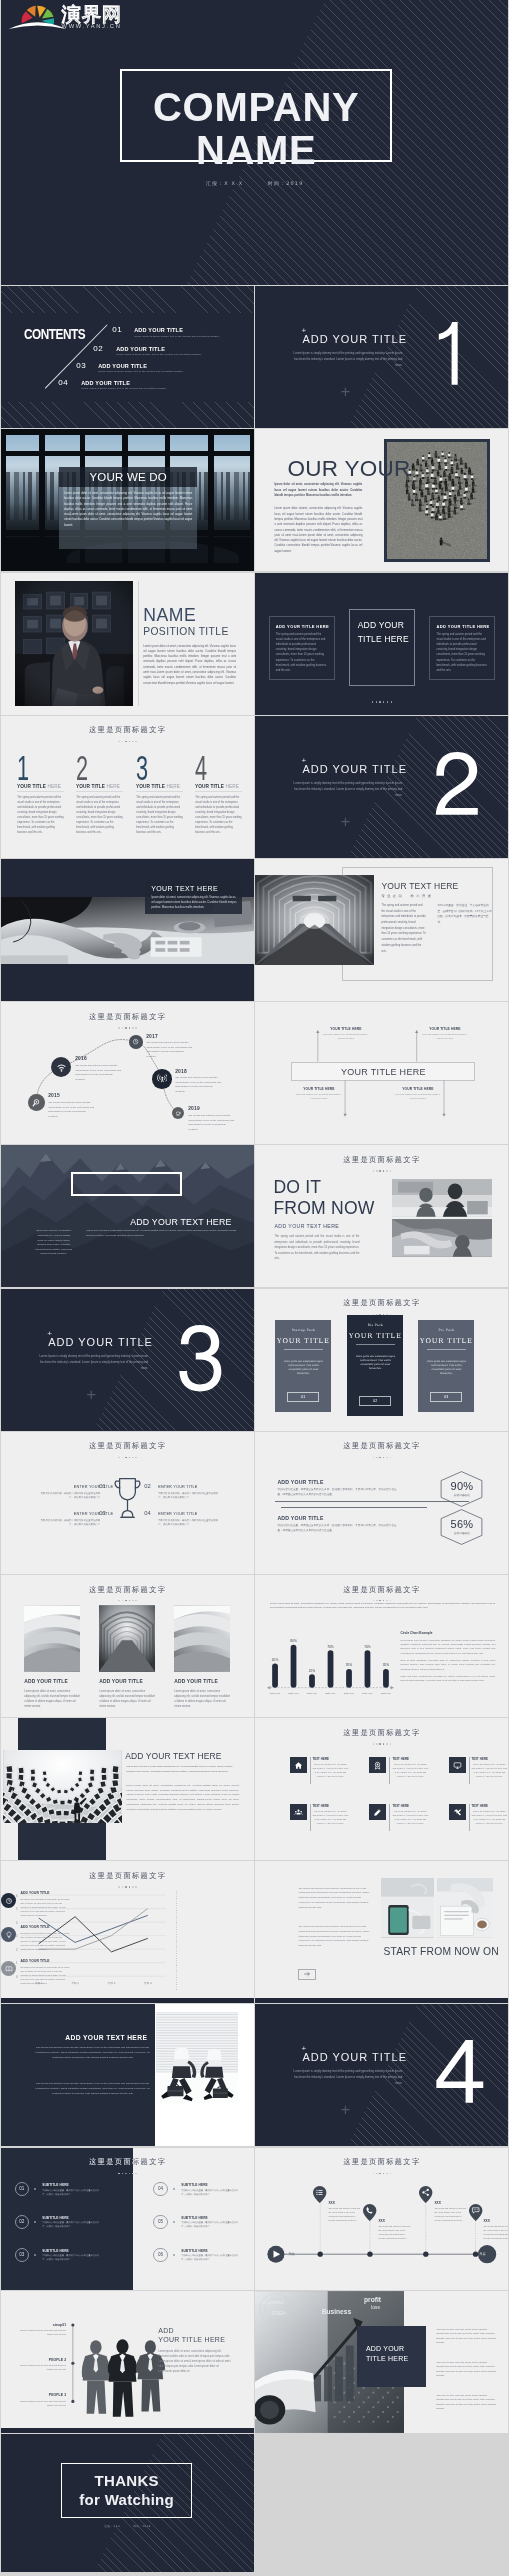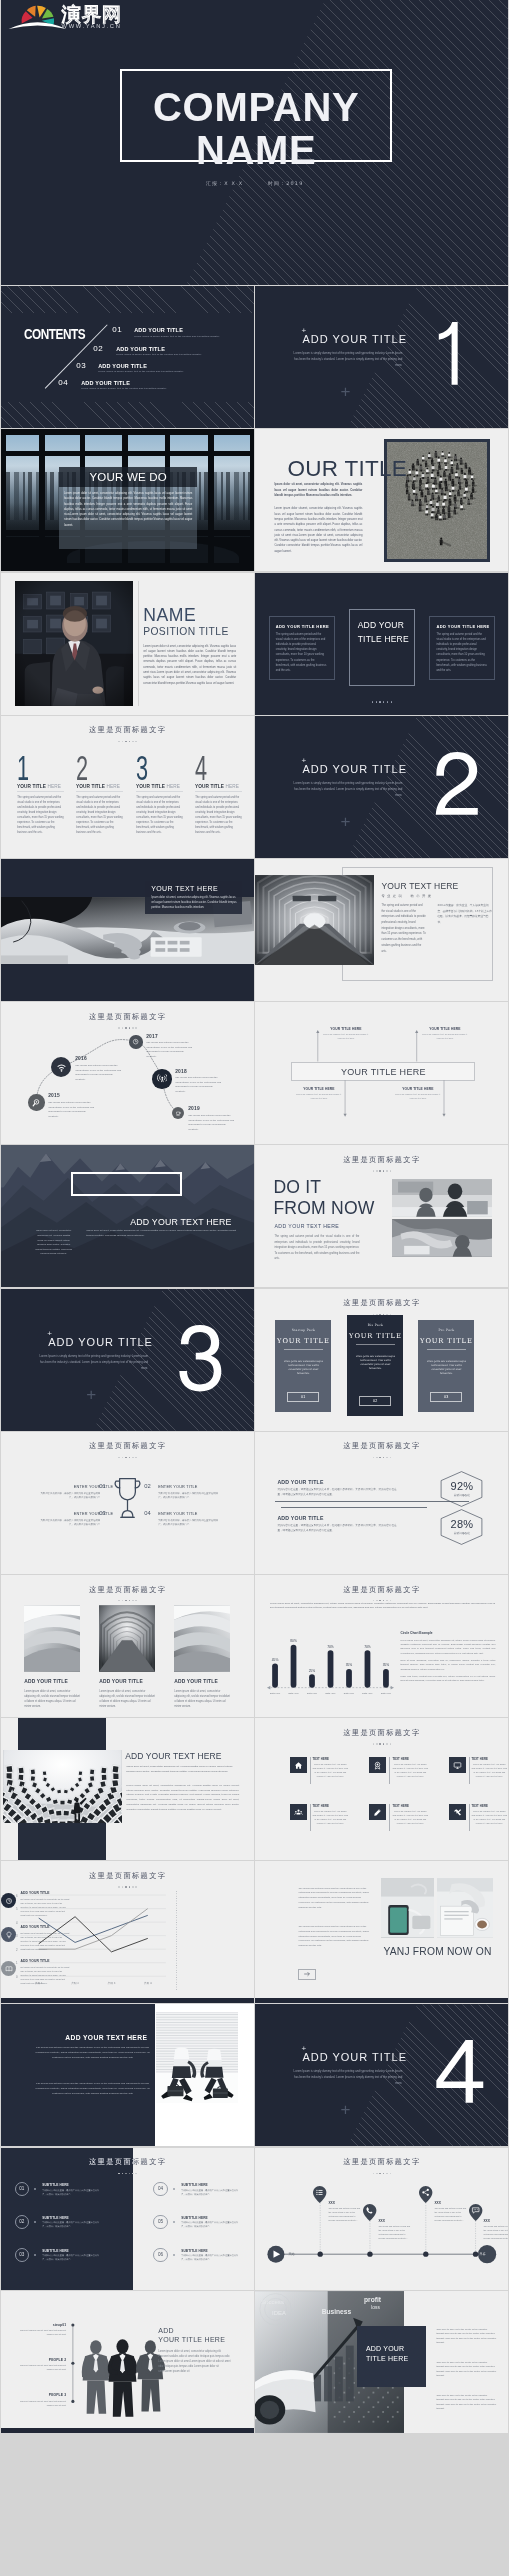--- a/index.html
+++ b/index.html
@@ -903,21 +903,21 @@
               </g>
               <g transform="translate(89,164)">
                 <ellipse cx="0" cy="-4.5" rx="1.7" ry="1.8" fill="#141414"></ellipse>
                 <path d="M-2.5 -2.8h5v5.6h-5z" fill="#1d1d1d"></path>
                 <path d="M-2 2.8h1.9v3.8h-1.9z M0.1 2.8h1.9v3.8h-1.9z" fill="#111"></path>
                 <path d="M2 3 L15 9 L17 6 L3 0 Z" fill="rgba(20,20,20,.35)"></path>
               </g>
             </svg>
           </div>
   </div>
-  <div class="ot-t">OUR TITLE</div>
+  <div class="ot-t">OUR YOUR</div>
   <div class="ot-lead">Ipsum dolor sit amet, consectetur adipiscing elit. Vivamus sagittis lacus vel augue laoreet rutrum faucibus dolor auctor. Curabitur blandit tempus porttitor. Maecenas faucibus mollis interdum.</div>
   <div class="ot-body">Lorem ipsum dolor sitamet, consectetur adipiscing elit. Vivamus sagittis lacus vel augue laoreet rutrum faucibus dolor auctor. Curabitur blandit tempus porttitor. Maecenas faucibus mollis interdum. Integer posuere erat a ante venenatis dapibus posuere velit aliquet. Fusce dapibus, tellus ac cursus commodo, tortor mauris condimentum nibh, ut fermentum massa justo sit amet risus.Lorem ipsum dolor sit amet, consectetur adipiscing elit. Vivamus sagittis lacus vel augue laoreet rutrum faucibus dolor auctor. Curabitur consectetur blandit tempus porttitor.Vivamus sagittis lacus vel augue laoreet.</div>
 </div>
 </div>
 
 <div class="row">
 <div class="slide half">
   <div class="pf-photo"><svg viewBox="0 0 195 206" width="118" height="125">
             <g filter="blur(0.7px)">
               <rect width="195" height="206" fill="#14161b"></rect>
@@ -1349,31 +1349,31 @@
 <div class="slide half">
   <div class="pg-h cn">这里是页面标题文字</div>
   <div class="pg-dots"><i></i><i></i><i></i><i></i><i></i><i></i></div>
   <div class="pc-t" style="left:22px;top:47px">ADD YOUR TITLE</div>
   <div class="pc-d cn" style="left:22px;top:55px">您的内容打在这里，或者通过复制您的文本后，在此框中选择粘贴，并选择只保留文字。您的内容打在这里，或者通过复制您的文本后您的内容打在这里。</div>
   <div class="pc-rule" style="left:20px;top:69px;width:194px;height:0.6px;background:#6b727d"></div>
   <div class="pc-hex" style="left:185px;top:39px">
           <svg class="hexbg" width="43" height="36" viewBox="0 0 70 60">
             <path d="M35 1 L69 16 V44 L35 59 L1 44 V16 Z" fill="none" stroke="#3d4656" stroke-width="1.1"></path>
           </svg>
-    <div class="pc-v">92%</div>
+    <div class="pc-v">90%</div>
     <div class="pc-l cn">关键词修改处</div>
   </div>
   <div class="pc-t" style="left:22px;top:83px">ADD YOUR TITLE</div>
   <div class="pc-d cn" style="left:22px;top:91px">您的内容打在这里，或者通过复制您的文本后，在此框中选择粘贴，并选择只保留文字。您的内容打在这里，或者通过复制您的文本后您的内容打在这里。</div>
   <div class="pc-rule" style="left:25.5px;top:75px;width:146px;height:0.6px;background:#6b727d"></div>
   <div class="pc-hex" style="left:185px;top:77px">
           <svg class="hexbg" width="43" height="36" viewBox="0 0 70 60">
             <path d="M35 1 L69 16 V44 L35 59 L1 44 V16 Z" fill="none" stroke="#3d4656" stroke-width="1.1"></path>
           </svg>
-    <div class="pc-v">28%</div>
+    <div class="pc-v">56%</div>
     <div class="pc-l cn">关键词修改处</div>
   </div>
 </div>
 </div>
 
 <div class="row">
 <div class="slide half">
   <div class="pg-h cn">这里是页面标题文字</div>
   <div class="pg-dots"><i></i><i></i><i></i><i></i><i></i><i></i></div>
   <div class="gl-im" style="left:23px"><svg viewBox="0 0 93 110" width="56" height="67">
@@ -2329,21 +2329,21 @@
             <g fill="#c3c7ca">
               <rect x="12" y="54" width="40" height="2"></rect>
               <rect x="12" y="60" width="40" height="2"></rect>
               <rect x="12" y="66" width="30" height="2"></rect>
             </g>
             <path d="M24 10 q26 -6 44 10 q14 12 10 26 l-16 4 q4 -18 -14 -26 q-16 -8 -28 2 Z" fill="#e6e8e9"></path>
             <path d="M40 38 q16 -6 26 6 q6 8 0 14 l-10 -2 q4 -8 -4 -12 q-8 -4 -12 2 Z" fill="#c8cbce"></path>
             <ellipse cx="74" cy="76" rx="12" ry="10" fill="#fbfbfc" stroke="#c5c9cb"></ellipse>
             <ellipse cx="74" cy="76" rx="8" ry="6.5" fill="#8d7059"></ellipse>
           </svg></div>
-  <div class="sn-t">YANJ FROM NOW ON</div>
+  <div class="sn-t">START FROM NOW ON</div>
   <div style="position:absolute;left:0;bottom:0;width:253px;height:5.5px;background:#212736"></div>
 </div>
 </div>
 
 <div class="row">
 <div class="slide half" style="background:#fff">
   <div class="wk-panel"></div>
   <div class="wk-img"><svg viewBox="0 0 135 150" width="82" height="91">
             <rect width="135" height="150" fill="#f2f3f4"></rect>
             <g stroke="#d9dcdf" stroke-width="1.7">
@@ -2730,17 +2730,30 @@
             <div>TITLE HERE</div>
           </div>
   </div>
   <div class="bs-p" style="top:36px">Click here to add  you to the  center of the  narrative thought.Click hereto add  you to the center of the narrative thought. Click here to add  you to the center of the  narrative thought</div>
   <div class="bs-p" style="top:69px">Click here to add  you to the  center of the  narrative thought.Click hereto add  you to the center of the narrative thought. Click here to add  you to the center of the  narrative thought</div>
   <div class="bs-p" style="top:102px">Click here to add  you to the  center of the  narrative thought.Click hereto add  you to the center of the narrative thought. Click here to add  you to the center of the  narrative thought</div>
 </div>
 </div>
 
 <div class="row" style="height:138px;overflow:hidden;margin-bottom:0">
+<div class="slide half navy">
+  <div class="thanks-stripes"></div>
+  <div class="th-box">
+    <div class="th-t">
+            <div>THANKS</div>
+            <div>for Watching</div>
+          </div>
+  </div>
+  <div class="th-meta">
+    <span class="cn">汇报：XXX</span>
+    <span class="cn">时间：2019</span>
+  </div>
+</div>
 <div class="slide half" style="background:#d4d4d4"></div>
 </div>
 
 </div>
 
 
 </body></html>

